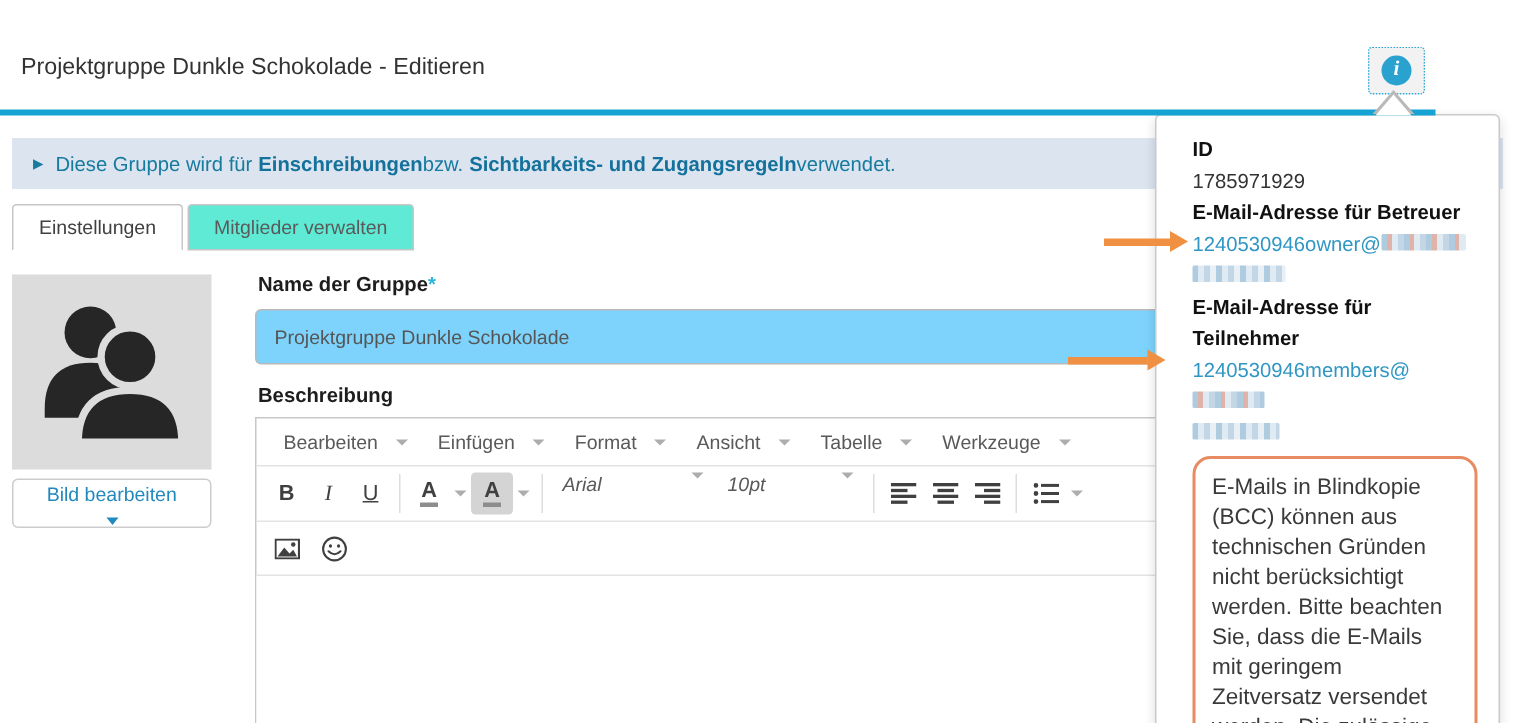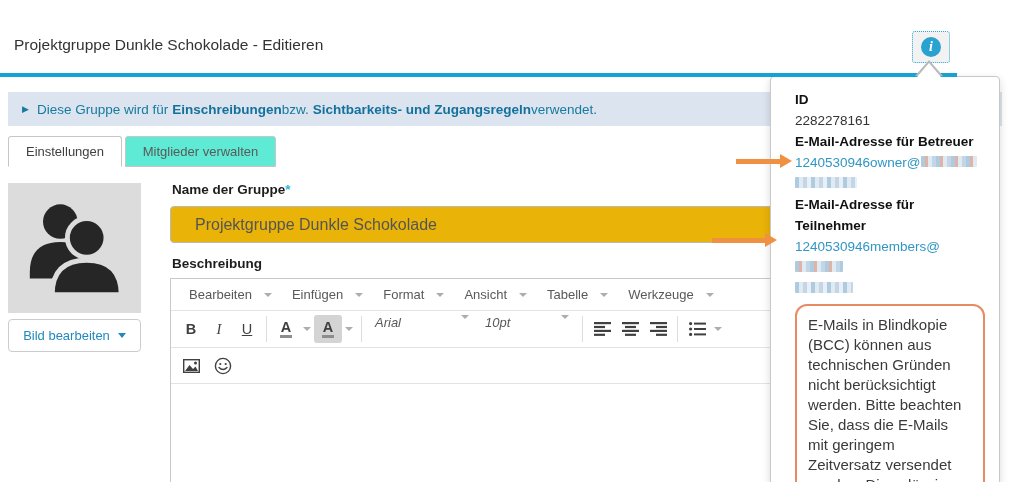--- a/index.html
+++ b/index.html
@@ -30,30 +30,30 @@
   .tab { position:absolute; top:120px; height:31px; font-size:13px;
     display:flex; align-items:center; justify-content:center;
     border:1px solid #c6c6c6; border-radius:3px 3px 0 0; cursor:pointer; }
   .tab.active { left:8px; width:114px; background:#fff; border-bottom:1px solid #fff; color:#404040; }
   .tab.inactive { left:125px; width:151px; background:#5eead4; color:#5a5a5a; }
 
   
   .avatar { position:absolute; left:8px; top:167px; width:133px; height:130px; background:#dcdcdc; }
   .img-btn { position:absolute; left:8px; top:303px; width:133px; height:33px; background:#fff;
     border:1px solid #ccc; border-radius:4px; color:#2289bd; font-size:13px;
-    display:flex; align-items:center; justify-content:center; gap:8px; cursor:pointer; }
+    display:flex; align-items:center; justify-content:center; gap:8px; cursor:pointer;flex-direction:column; }
   .caret-dn { display:inline-block; width:0; height:0; border-left:4px solid transparent;
     border-right:4px solid transparent; border-top:5px solid #2289bd; }
 
   
   .field-label { position:absolute; font-size:13.5px; font-weight:bold; color:#1d1d1d; }
   .req { color:#29b5d8; }
   .name-input { position:absolute; left:170px; top:190px; width:612px; height:37px;
-    border:1px solid #b9b9b9; border-radius:4px; padding-left:24px; font-size:16px;
-    color:#555; font-family:"Liberation Sans", sans-serif; background:#eab308; }
+    border:1px solid #b9b9b9; border-radius:4px; padding-left:12px; font-size:13px;
+    color:#555; font-family:"Liberation Sans", sans-serif; background:#7dd3fc; }
 
   
   .editor { position:absolute; left:170px; top:262px; width:618px; height:220px;
     border:1px solid #c8c8c8; background:#fff; }
   .mce-menubar { height:32px; border-bottom:1px solid #e3e3e3; display:flex;
     align-items:center; padding-left:8px; }
   .mce-menu { font-size:13px; color:#595959; padding:0 10px; height:100%;
     display:flex; align-items:center; gap:12px; cursor:pointer; }
   .mce-caret { display:inline-block; width:0; height:0; border-left:4px solid transparent;
     border-right:4px solid transparent; border-top:4px solid #adadad; }
@@ -274,21 +274,21 @@
           <circle cx="11.7" cy="7" r="1.1" fill="#404040"></circle>
           <path d="M5 10.5 Q9 14.5 13 10.5" fill="none" stroke="#404040" stroke-width="1.4" stroke-linecap="round"></path>
         </svg>
       </div>
     </div>
     <div class="mce-content"></div>
   </div>
 
   <div class="popover">
     <div class="lbl">ID</div>
-    <div>2282278161</div>
+    <div>1785971929</div>
     <div class="lbl">E-Mail-Adresse für Betreuer</div>
     <div>
       <a class="email-link"><span>1240530946owner@</span><span class="censored red-tint" style="width:56px"></span><br>
         <span class="censored" style="width:62px"></span>
       </a>
     </div>
     <div class="lbl">E-Mail-Adresse für Teilnehmer</div>
     <div>
       <a class="email-link"><span>1240530946members@</span><span class="censored red-tint" style="width:48px"></span><br>
         <span class="censored" style="width:58px"></span>

